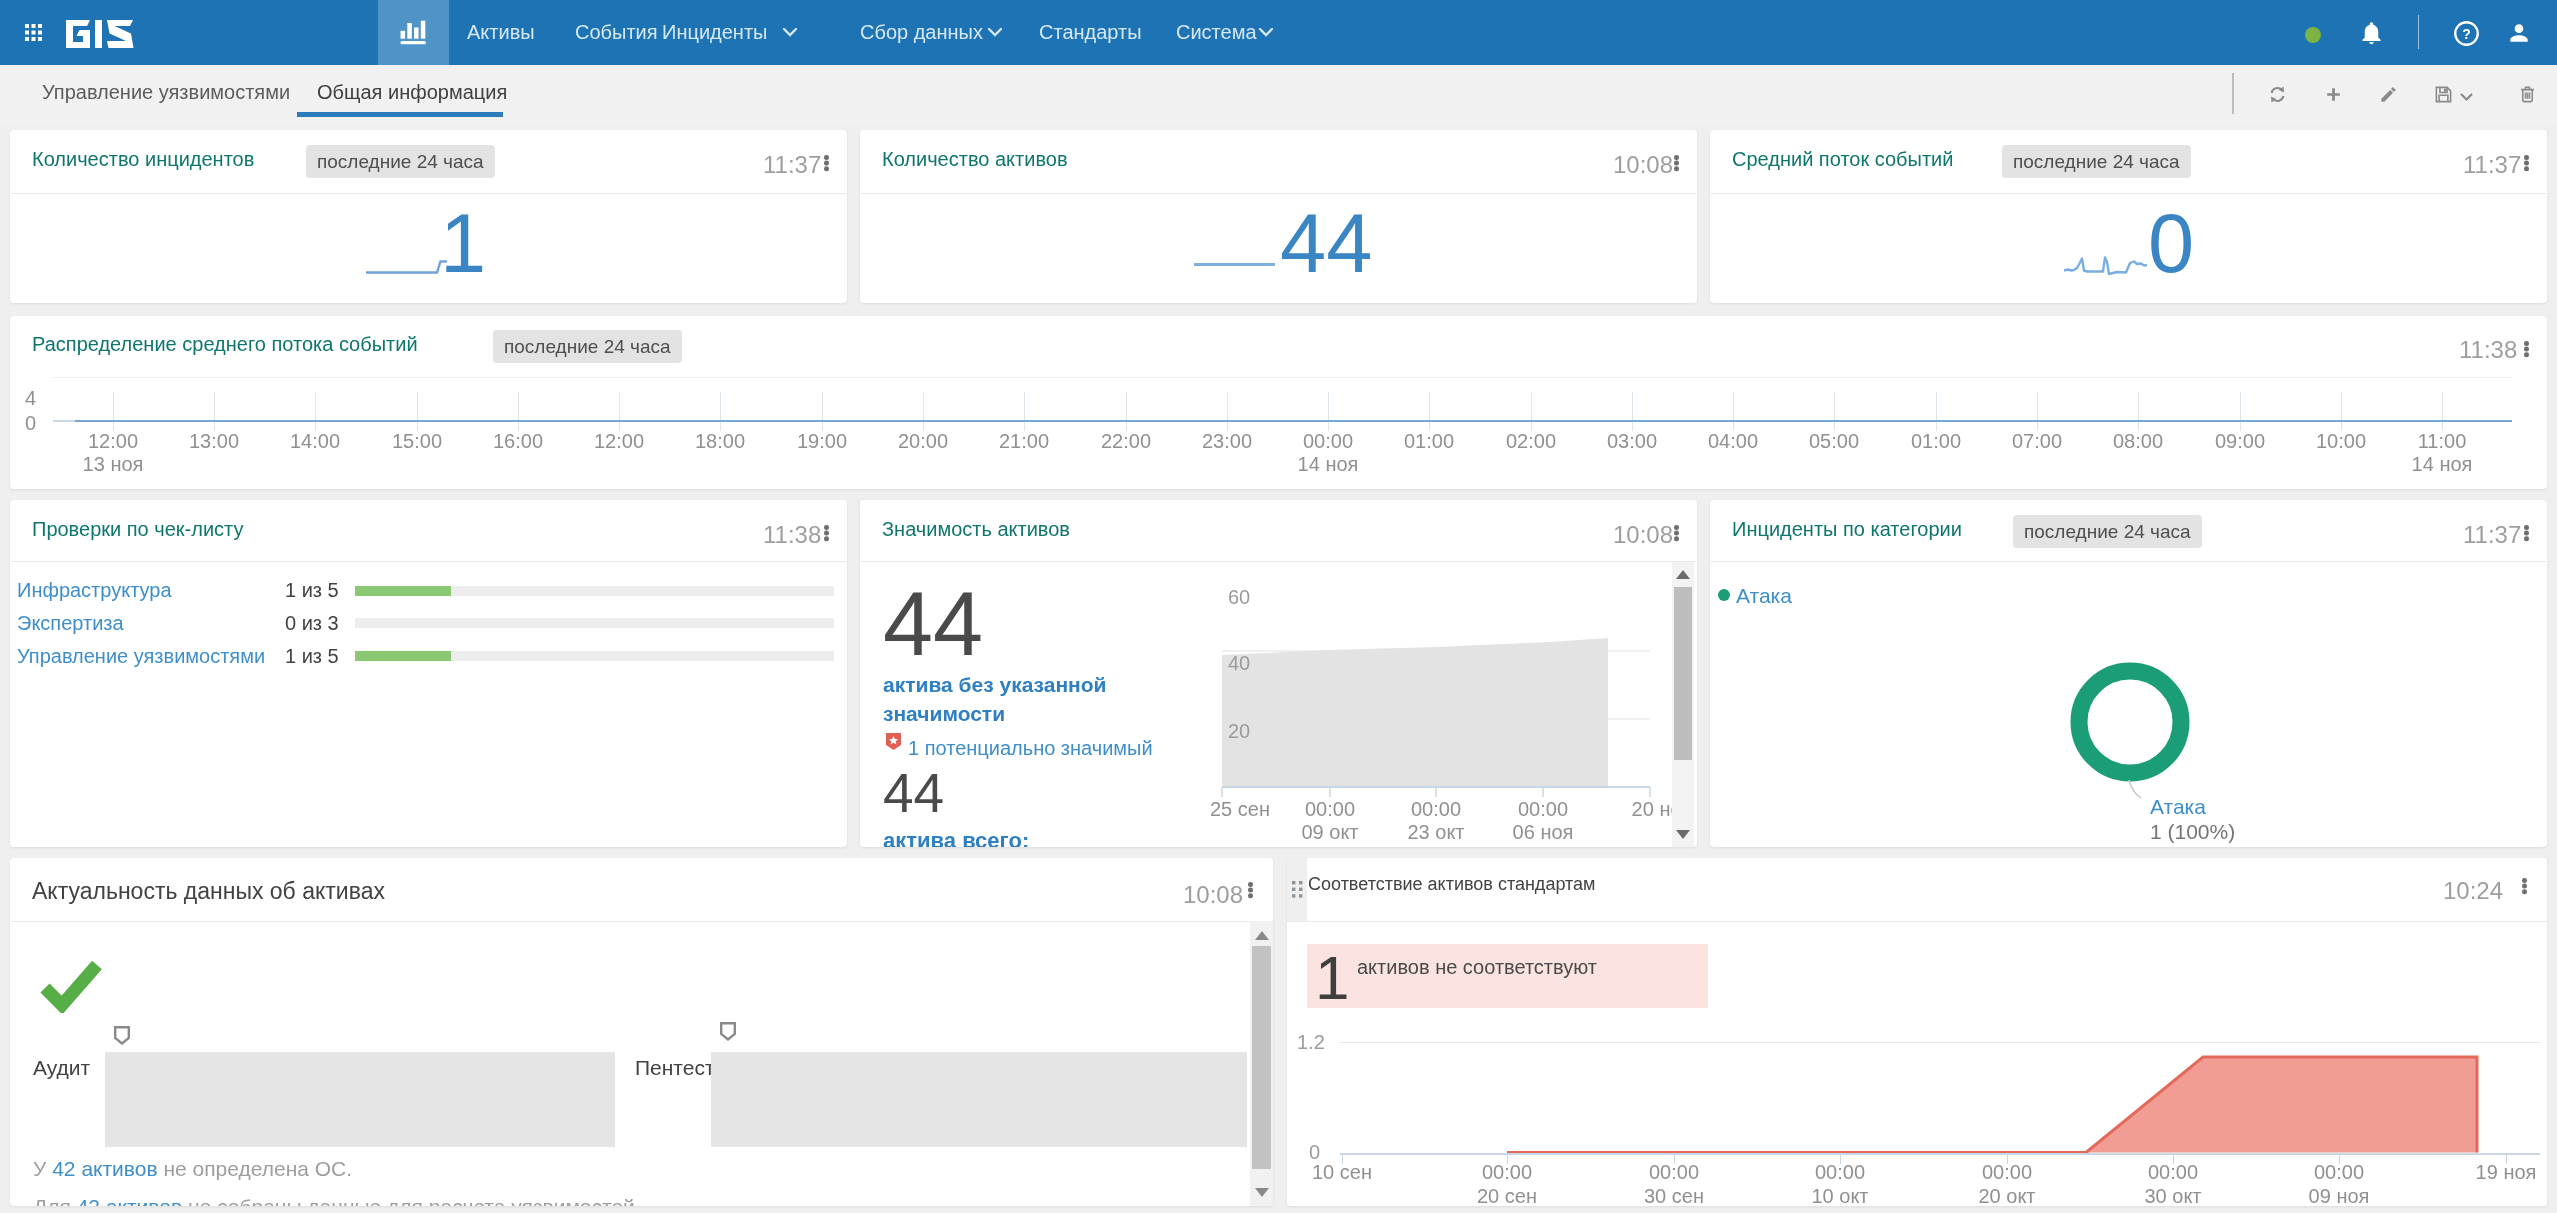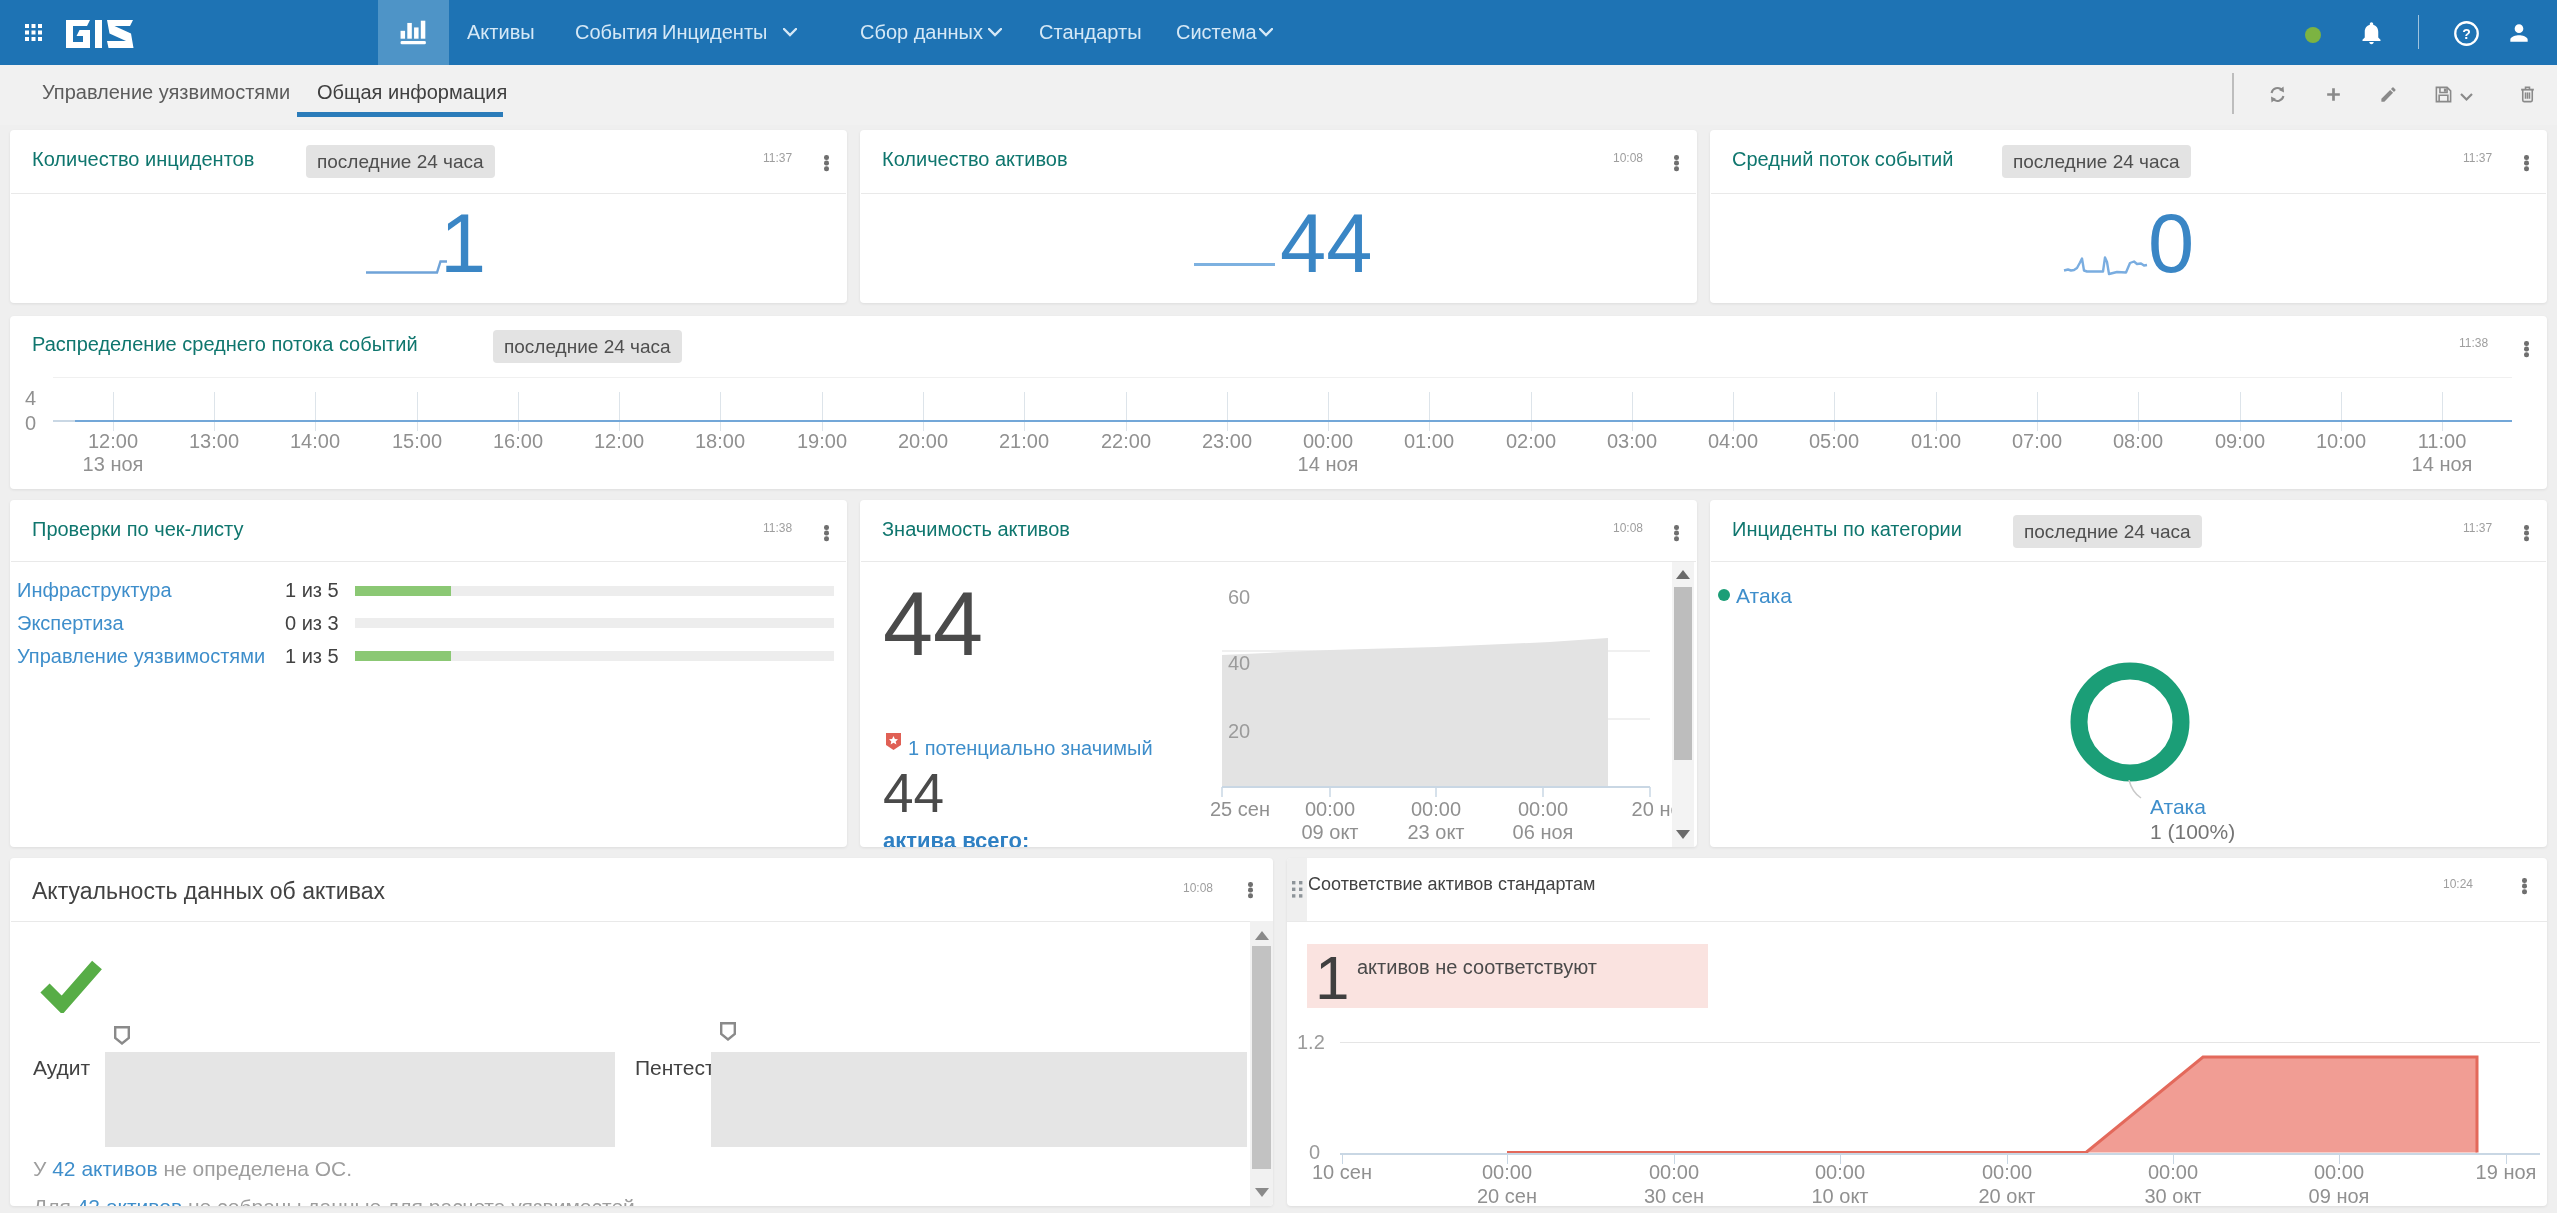--- a/index.html
+++ b/index.html
@@ -1,21 +1,21 @@
 <!DOCTYPE html>
 <html><head><meta charset="utf-8">
 <style>
 *{margin:0;padding:0;box-sizing:border-box}
 html,body{width:2557px;height:1213px;overflow:hidden}
 body{background:#efefef;font-family:"Liberation Sans",sans-serif;position:relative}
 .abs{position:absolute}
 .card{position:absolute;background:#fff;border-radius:4px;box-shadow:0 1px 3px rgba(0,0,0,.08)}
 .ct{position:absolute;font-size:20px;color:#0f766e;white-space:nowrap}
 .badge{position:absolute;height:33px;line-height:33px;background:#e3e3e3;border-radius:4px;color:#4f4f4f;font-size:19px;padding:0 11px;white-space:nowrap}
-.time{position:absolute;font-size:12px;color:#9e9e9e}
+.time{position:absolute;font-size:24px;color:#9e9e9e}
 .kebab{position:absolute;width:4.6px;height:4.6px;border-radius:50%;background:#6f6f6f;box-shadow:0 5.6px 0 #6f6f6f,0 11.2px 0 #6f6f6f}
 .hdiv{position:absolute;height:1px;background:#e9e9e9}
 .glab{font-size:20px;color:#909090;position:absolute;white-space:nowrap}
 .blue{color:#3e8ecb}
 .navl{position:absolute;top:0;height:65px;line-height:65px;font-size:20px;color:#d5e8f6;white-space:nowrap}
 .chev{width:14px;height:9px}
 .tab{position:absolute;top:0;height:60px;line-height:54px;font-size:20px;white-space:nowrap}
 .bignum{position:absolute;font-size:83px;color:#3a86c5;line-height:1}
 .xt{position:absolute;width:90px;margin-left:-45px;text-align:center;font-size:20px;color:#909090;white-space:nowrap}
 .prow{position:absolute;font-size:20px;white-space:nowrap}
@@ -241,20 +241,21 @@
 <div class="prow blue" style="left:17px;top:612px">Экспертиза</div>
 <div class="prow" style="left:285px;top:612px;color:#424242">0 из 3</div>
 <div class="pbar" style="left:355px;top:618px;width:479px"></div>
 <div class="prow blue" style="left:17px;top:645px">Управление уязвимостями</div>
 <div class="prow" style="left:285px;top:645px;color:#424242">1 из 5</div>
 <div class="pbar" style="left:355px;top:651px;width:479px"></div>
 <div class="pfill" style="left:355px;top:651px;width:96px"></div>
 
 <div class="card" id="r3c2" style="left:860px;top:500px;width:837px;height:347px;overflow:hidden">
   <div class="abs" style="left:23px;top:79px;font-size:90px;color:#4a4a4a;line-height:1">44</div>
+  <div class="abs" style="left:23px;top:170px;font-size:21px;font-weight:700;color:#2f80c3;line-height:29px">актива без указанной<br>значимости</div>
   <svg class="abs" style="left:26px;top:233px" width="15" height="17" viewBox="0 0 15 17">
     <path d="M0 0 H15 V12 L7.5 17 L0 12 Z" fill="#e06055"></path>
     <path d="M7.5 3 L8.9 6 L12 6.3 L9.7 8.4 L10.4 11.5 L7.5 9.8 L4.6 11.5 L5.3 8.4 L3 6.3 L6.1 6 Z" fill="#fff"></path>
   </svg>
   <div class="abs blue" style="left:48px;top:237px;font-size:20px">1 потенциально значимый</div>
   <div class="abs" style="left:23px;top:266px;font-size:55px;color:#4a4a4a;line-height:1">44</div>
   <div class="abs" style="left:23px;top:328px;font-size:22px;font-weight:700;color:#2f80c3">актива всего:</div>
   <svg class="abs" style="left:360px;top:80px" width="432" height="220" viewBox="0 0 432 220">
     <line x1="2" y1="71" x2="430" y2="71" stroke="#ebebeb" stroke-width="1.5"></line>
     <line x1="2" y1="139" x2="430" y2="139" stroke="#ebebeb" stroke-width="1.5"></line>

